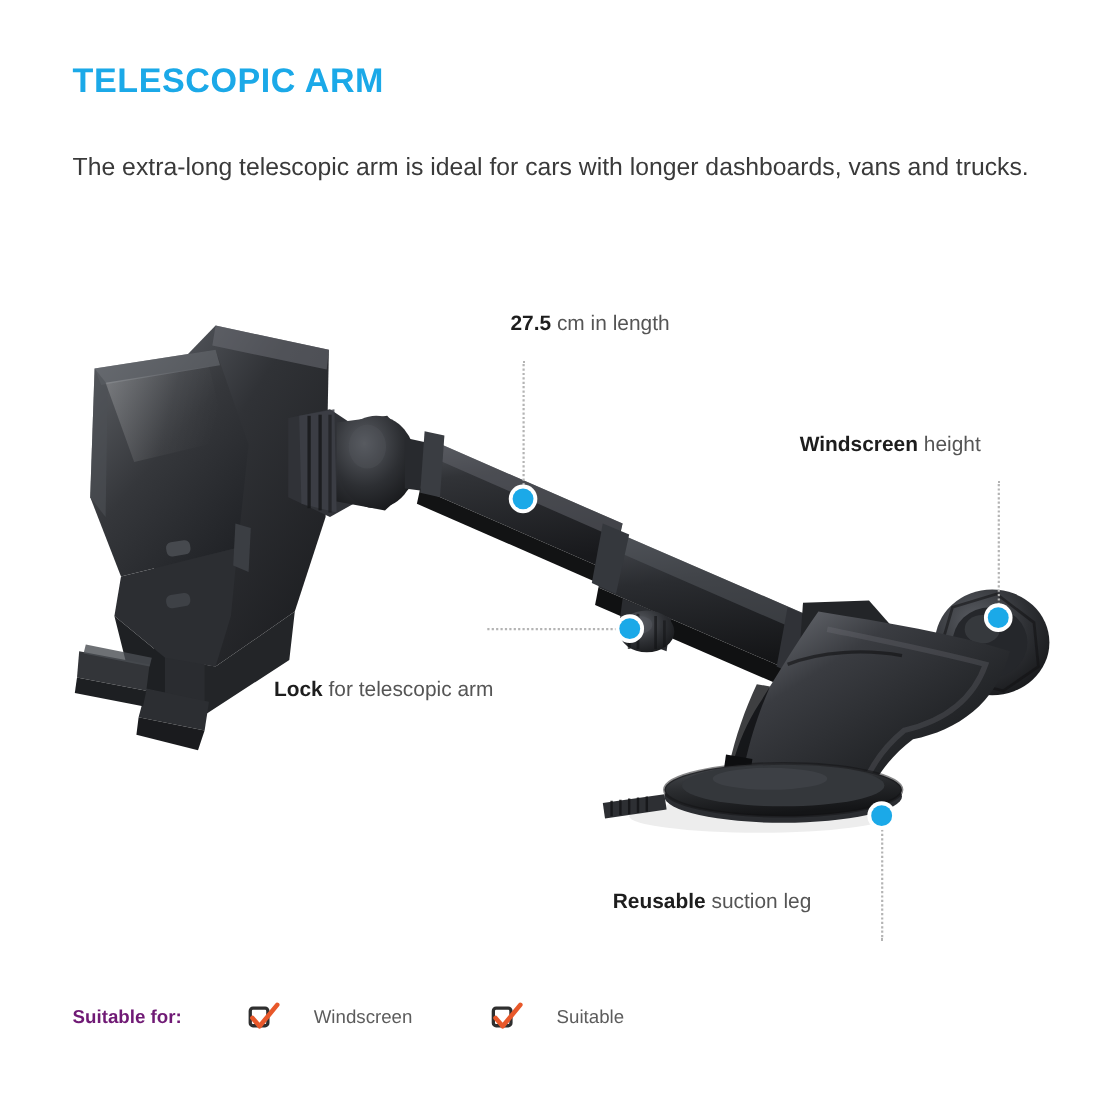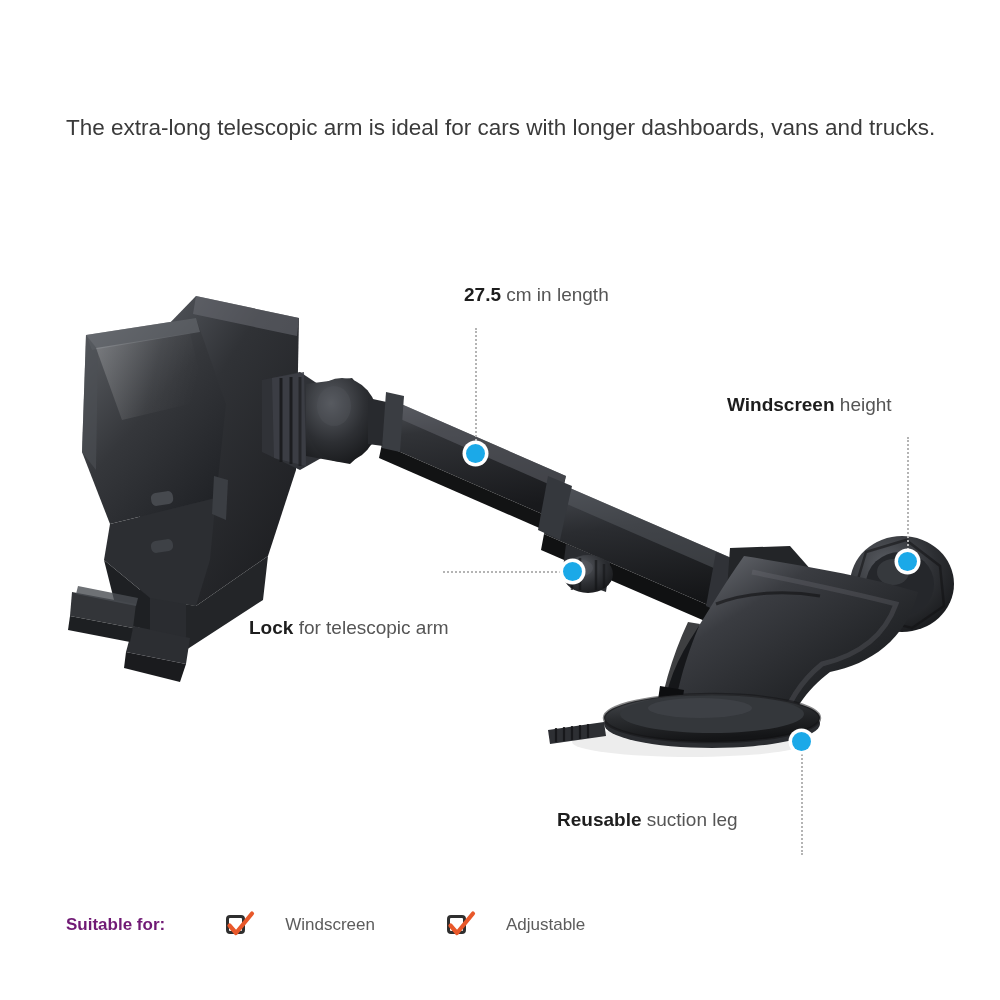--- a/index.html
+++ b/index.html
@@ -28,21 +28,21 @@
     font-size: 31px;
     font-weight: bold;
     letter-spacing: 0.5px;
     color: #1BA9E8;
     line-height: 1;
     white-space: nowrap;
   }
   #header-desc {
     position: absolute;
     left: 66px;
-    top: 112px;
+    top: 136px;
     width: 900px;
     font-size: 22.5px;
     line-height: 1.42;
     color: #3a3a3a;
     font-weight: normal;
   }
 
   
   .callout-label {
     position: absolute;
@@ -319,20 +319,21 @@
 
       <path d="M604,718 A108,24 0 0 0 820,718 A108,24 0 0 0 604,718 Z" fill="none" stroke="#111214" stroke-width="2.5" opacity="0.5"></path>
 
       <g>
         <path d="M548,730 L604,722 L606,736 L550,744 Z" fill="#2d2f33"></path>
         <path d="M556,728 L556,742 M564,727 L564,741 M572,726 L572,740 M580,725 L580,739 M588,724 L588,738" stroke="#141517" stroke-width="2.2" opacity="0.85"></path>
       </g>
     </g>
   </svg>
 
+  <div id="header-title">TELESCOPIC ARM</div>
 
   <div id="header-desc">The extra-long telescopic arm is ideal for cars with longer dashboards, vans and trucks.</div>
 
   <div id="leader-length" class="leader-v"></div>
   <div id="leader-height" class="leader-v"></div>
   <div id="leader-lock" class="leader-h"></div>
   <div id="leader-suction" class="leader-v"></div>
 
   <div id="dot-length" class="dot"></div>
   <div id="dot-height" class="dot"></div>
@@ -369,18 +370,18 @@
       <span class="suit-text">Windscreen</span>
     </div>
 
     <div id="suit-item-1" class="suit-item">
       <span class="suit-check">
         <span class="box"></span>
         <svg width="30" height="28" viewBox="0 0 30 28">
           <path d="M3.5 13.5 L10 21 L26 1.5" fill="none" stroke="#E8582A" stroke-width="4.2" stroke-linecap="round" stroke-linejoin="round"></path>
         </svg>
       </span>
-      <span class="suit-text">Adjustable</span>
+      <span class="suit-text">Suitable</span>
     </div>
 
   </div>
 
 </div>
 
 </body></html>

